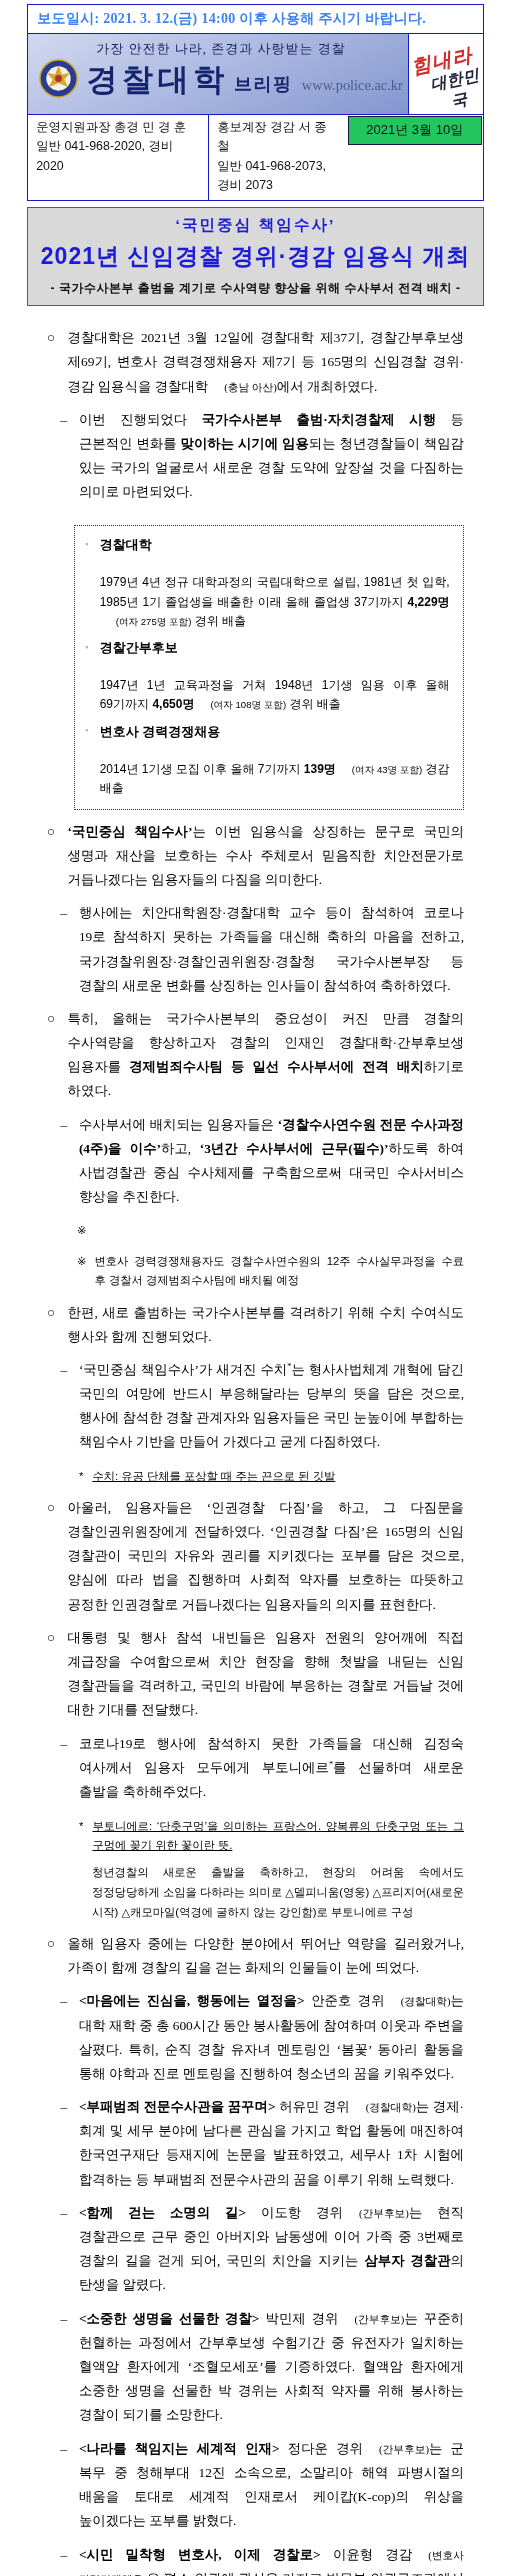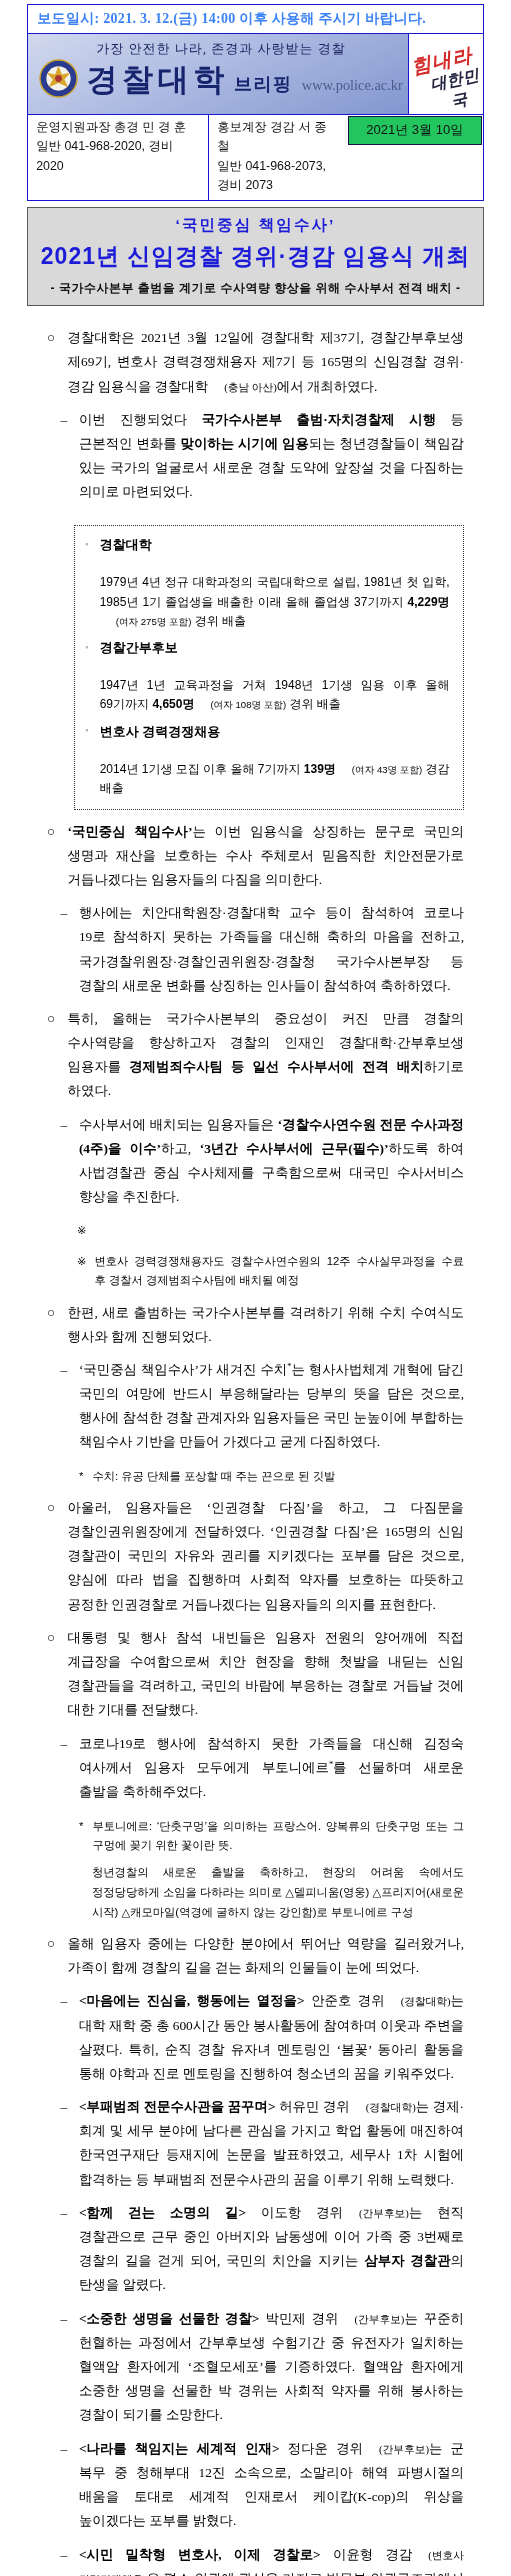--- a/index.html
+++ b/index.html
@@ -42,21 +42,21 @@
   .para{display:flex;margin-top:9.3px;font-size:13.4px;}
   .para .mk{flex:0 0 20.6px;font-weight:bold;line-height:1.8;}
   .para .tx{flex:1;text-align:justify;line-height:1.8;word-break:keep-all;}
   .p-d{padding-left:13.4px;}
   .p-d .mk{flex:0 0 18.5px;font-weight:normal;}
   .p-n{padding-left:30px;font-family:"Liberation Sans","DejaVu Sans",sans-serif;font-size:11.3px;margin-top:11.3px;}
   .p-n .mk{flex:0 0 17.5px;font-weight:normal;line-height:1.75;}
   .p-n .tx{line-height:1.75;}
   .p-f{padding-left:32px;font-family:"Liberation Sans","DejaVu Sans",sans-serif;font-size:11.3px;margin-top:12.4px;}
   .p-f .mk{flex:0 0 13.4px;font-weight:normal;line-height:1.75;}
-  .p-f .tx{line-height:1.75;}
+  .p-f .tx{line-height:1.75;text-decoration:underline;}
   .p-fc{padding-left:45px;font-family:"Liberation Sans","DejaVu Sans",sans-serif;font-size:11.3px;margin-top:7.2px;}
   .p-fc .mk{flex:0 0 0;}
   .p-fc .tx{line-height:1.75;}
   .b{font-weight:bold;}
   .sm{font-size:0.8em;padding-left:16px;}
   .sup{vertical-align:super;font-size:0.62em;}
 
   
   .dotted-box{margin:20.6px 0 3.1px 27px;border:1px dotted #333;padding:8.2px 13.4px 11.3px 10.3px;
               font-family:"Liberation Sans","DejaVu Sans",sans-serif;font-size:12px;}

